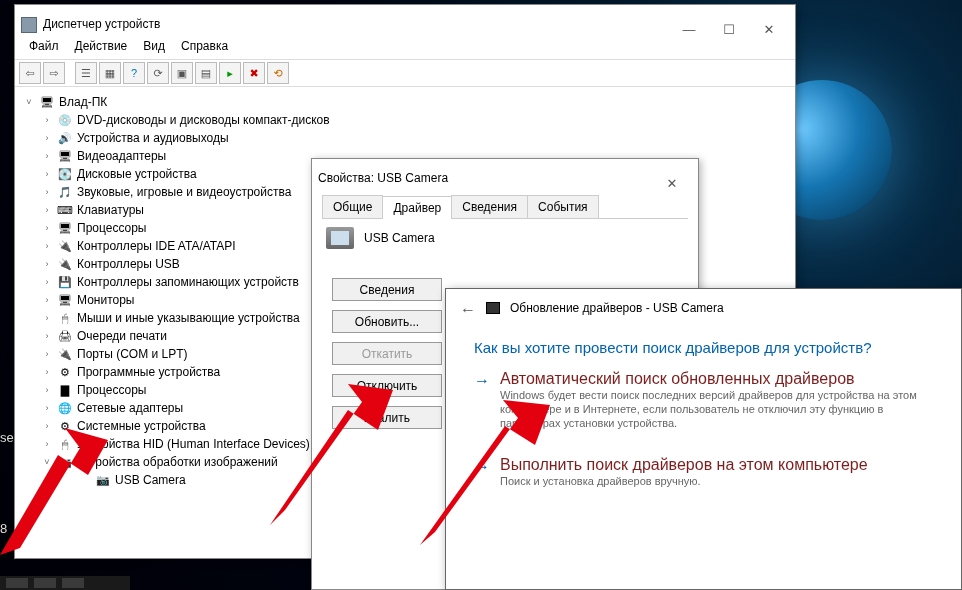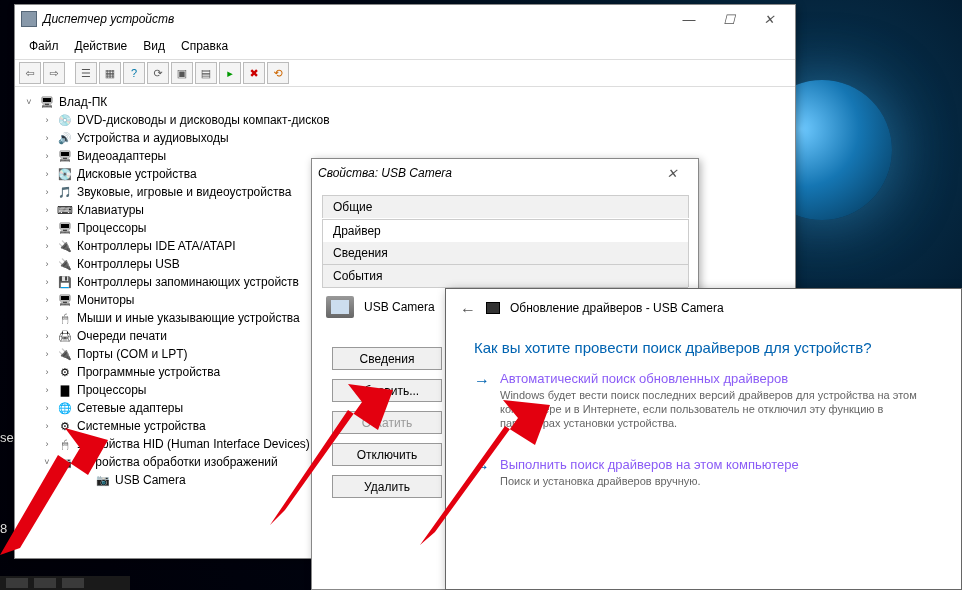--- a/index.html
+++ b/index.html
@@ -9,53 +9,53 @@
     background: radial-gradient(circle at 85% 25%, #0a3a5a 0%, #021a2e 25%, #000410 55%, #000008 100%);
   }
   .desktop::before { content:""; position:absolute; right:70px; top:80px; width:140px; height:140px; border-radius:50%;
     background: radial-gradient(circle at 35% 35%, #6ec9ff 0%, #1576b3 45%, #02304f 100%); box-shadow: 0 0 60px rgba(60,160,220,.5);}
   .desktop::after { content:""; position:absolute; right:40px; top:440px; width:40px; height:40px; border-radius:50%;
     background: radial-gradient(circle at 40% 40%, #aee4ff, #1a6aa0); box-shadow:0 0 20px rgba(100,180,240,.6);}
   .win {
     position:absolute; background:#fff; border:1px solid #888; box-shadow: 2px 2px 8px rgba(0,0,0,.3);
   }
   .devmgr { left:14px; top:4px; width:782px; height:555px; }
-  .titlebar { height:28px; display:flex; align-items:center; padding:4px 6px; font-size:12px;font-style:italic; }
+  .titlebar { height:28px; display:flex; align-items:flex-start; padding:12px 6px; font-size:12px; }
   .titlebar .sp { flex:1; }
   .winctl { width:40px; height:24px; display:flex; align-items:center; justify-content:center; color:#555; font-size:13px; }
   .menubar { display:flex; gap:4px; padding:4px 8px; font-size:12px; }
   .menubar span { padding:2px 6px; }
   .toolbar { display:flex; gap:2px; padding:2px 4px; border-top:1px solid #ddd; border-bottom:1px solid #ddd; }
   .tbtn { width:22px; height:22px; border:1px solid #bbb; background:#f4f4f4; display:flex; align-items:center; justify-content:center; font-size:11px; color:#555;}
   .tbtn.sep { border:none; background:none; width:6px; }
   .tree { padding:6px 8px; font-size:12px; line-height:18px; height:calc(100% - 90px); overflow:auto; }
   .node { display:flex; align-items:center; gap:4px; padding:0 0 0 var(--ind,0px); white-space:nowrap;}
   .node .tw { width:12px; text-align:center; color:#666; font-size:9px; }
   .node .ic { width:16px; height:16px; display:inline-flex; align-items:center; justify-content:center; font-size:11px;}
   .props { left:311px; top:158px; width:388px; height:432px; }
   .props .body { padding:8px 10px; font-size:12px; }
-  .tabs { display:flex; border-bottom:1px solid #ccc; font-size:12px;flex-direction:column; }
+  .tabs { display:flex; border-bottom:1px solid #ccc; font-size:12px; }
   .tab { padding:4px 10px; border:1px solid #ccc; border-bottom:none; background:#f1f1f1; margin-right:-1px;}
   .tab.active { background:#fff; position:relative; top:1px; }
   .devrow { display:flex; align-items:center; gap:10px; padding:8px 4px 14px; }
   .devrow .bigic { width:28px; height:22px; background:linear-gradient(#999,#666); border-radius:2px; position:relative;}
   .devrow .bigic::after{content:"";position:absolute;left:5px;top:4px;right:5px;bottom:4px;background:#cde;}
   .kv { display:flex; padding:2px 0; }
   .kv .k { width:155px; color:#222; }
   .btn { display:block; width:110px; height:23px; border:1px solid #999; background:#f0f0f0; font-size:12px; margin:9px 0; cursor:pointer;}
   .btn:disabled { color:#9a9a9a; }
   .btncol { width:120px; padding-top:6px; }
   .wizard { position:absolute; left:445px; top:288px; width:517px; height:302px; background:#fff; border:1px solid #666; box-shadow:3px 3px 10px rgba(0,0,0,.4); }
   .wizhead { display:flex; align-items:center; gap:10px; padding:10px 14px; font-size:12px; }
   .wizhead .back { font-size:16px; color:#555; }
   .wizhead .monic { width:14px; height:12px; background:#333; border:1px solid #000;}
   .question { color:#0063b1; font-size:15px; padding:12px 28px 4px; }
   .opt { display:flex; gap:10px; padding:10px 28px 2px; }
   .opt .arr { color:#0063b1; font-size:16px; line-height:18px;}
-  .opt .ttl { color:#8b5cf6; font-size:13px; line-height:18px;}
+  .opt .ttl { color:#7f1d1d; font-size:16px; line-height:18px;}
   .opt .sub { color:#666; font-size:11px; line-height:14px; max-width:420px; }
   .redarrow { position:absolute; pointer-events:none; }
   .taskbar { position:absolute; left:0; bottom:0; height:14px; width:130px; background:#1a1a1a; display:flex; gap:6px; padding:2px 6px;}
   .taskbar div { width:22px; height:10px; background:#3a3a3a;}
   .leftfrag { position:absolute; left:0; top:430px; color:#ddd; font-size:13px; text-shadow:0 0 3px #000;}
 </style>
 </head>
 <body>
 
 <div class="desktop"></div>

